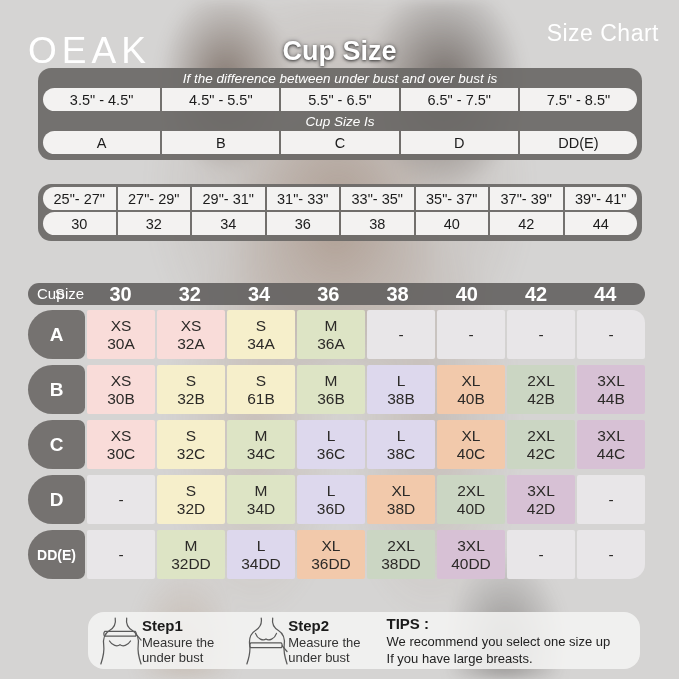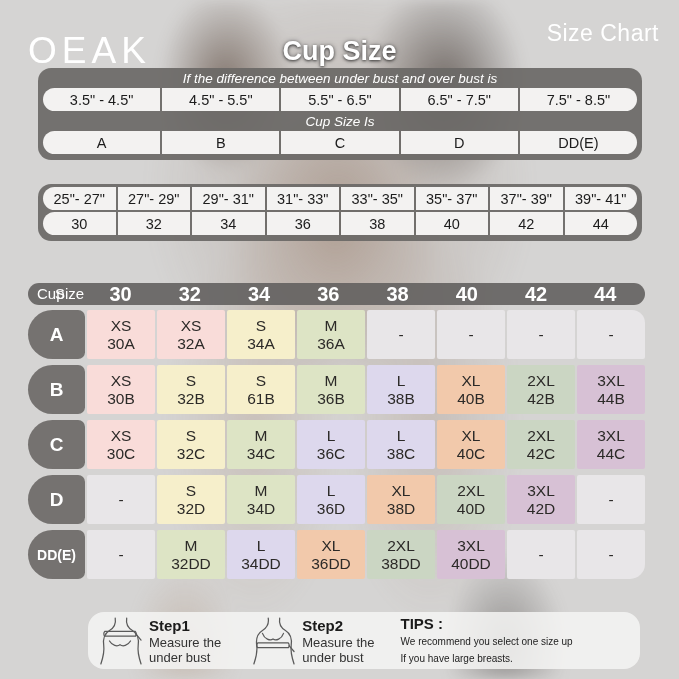--- a/index.html
+++ b/index.html
@@ -52,26 +52,26 @@
   .m-cell{flex:1;display:flex;flex-direction:column;align-items:center;justify-content:center;
     font-size:15.5px;color:#2c2a28;line-height:18px;border-radius:2px;}
   .m-cell.tr{border-top-right-radius:13px;}
   .m-cell.br{border-bottom-right-radius:15px;}
   .m-cell .sz,.m-cell .cd{white-space:nowrap;}
 
   .footer-bar{position:absolute;left:88px;top:612px;width:552px;height:57px;background:rgba(246,245,244,.84);
     border-radius:16px;display:flex;align-items:center;box-sizing:border-box;padding:0 10px;}
   .fig{width:44px;height:50px;flex:none;}
   .fig svg{width:100%;height:100%;}
-  .step{margin-left:7px;}
+  .step{}
   .step .t,.tips .t{font-size:15px;font-weight:700;color:#1b1b1b;line-height:18px;}
   .step .l{font-size:13px;color:#333;line-height:15px;}
   .f2{margin-left:30px;}
   .tips{margin-left:26px;}
-  .tips .l{font-size:10px;color:#222;line-height:17px;}
+  .tips .l{font-size:13px;color:#222;line-height:17px;}
 </style>
 </head>
 <body>
 
 <div class="canvas">
   <div class="photo-bg"></div>
 
   <div class="logo">OEAK</div>
   <div class="page-title">Size Chart</div>
 

